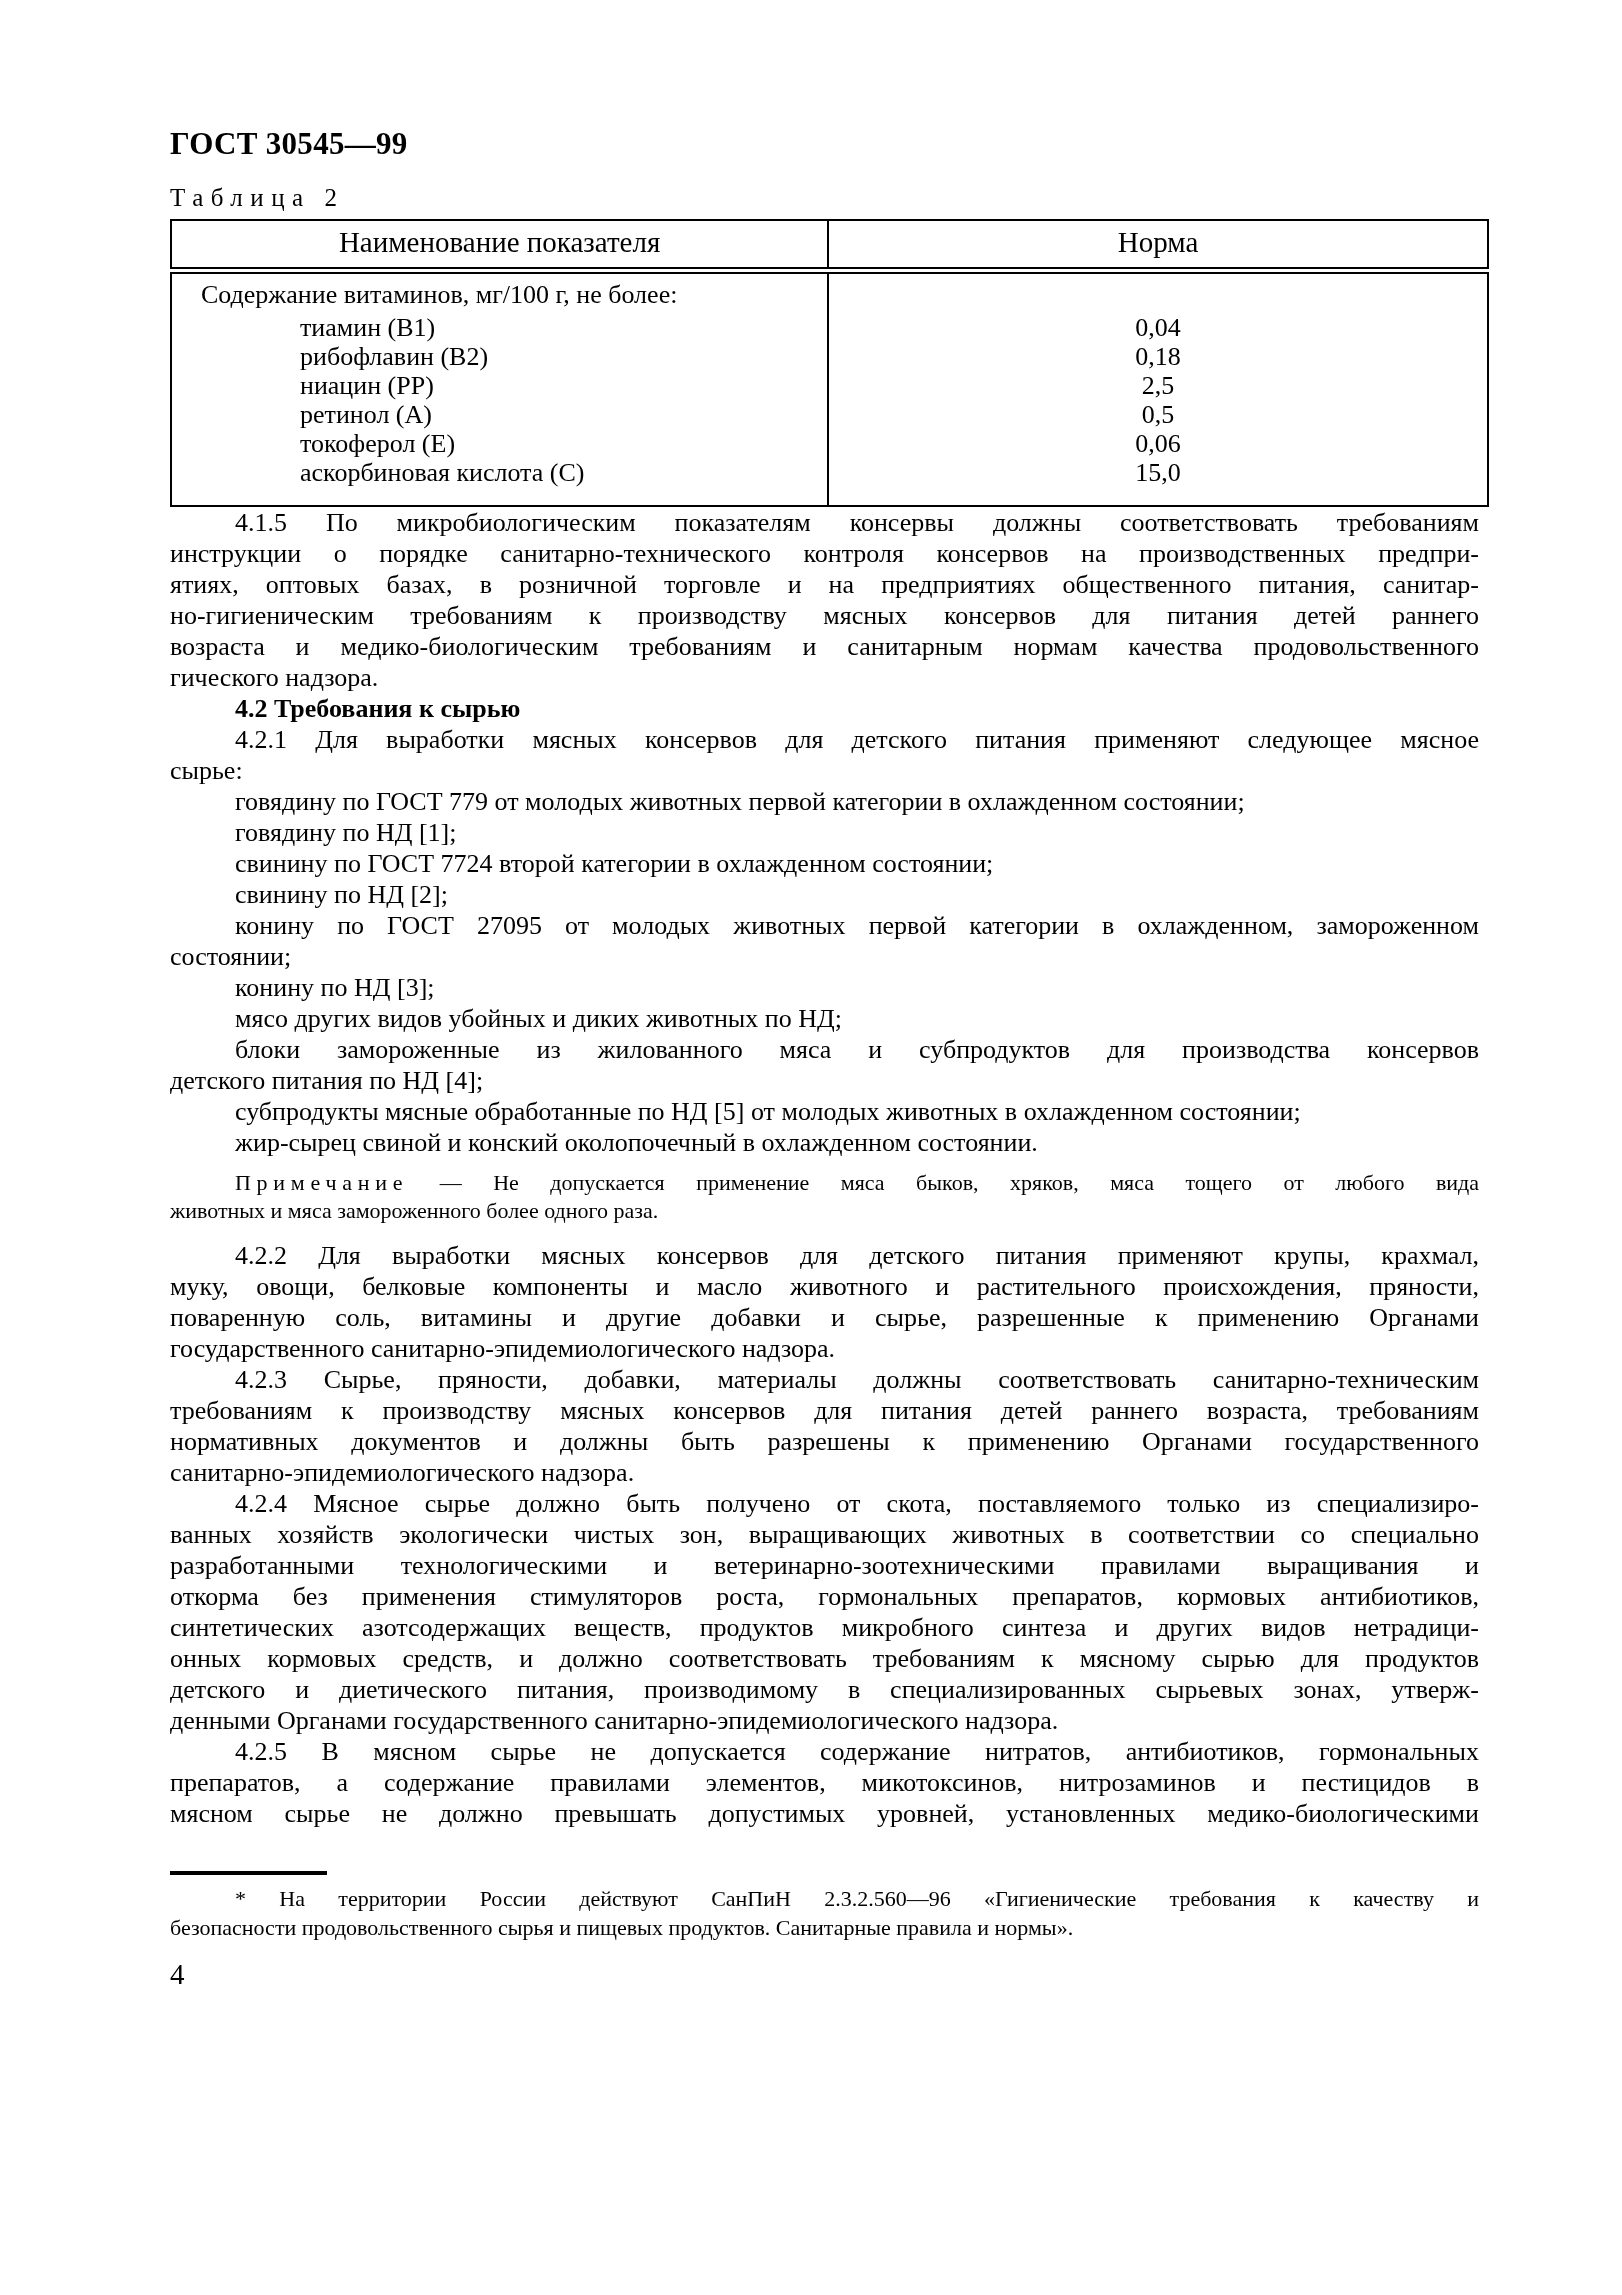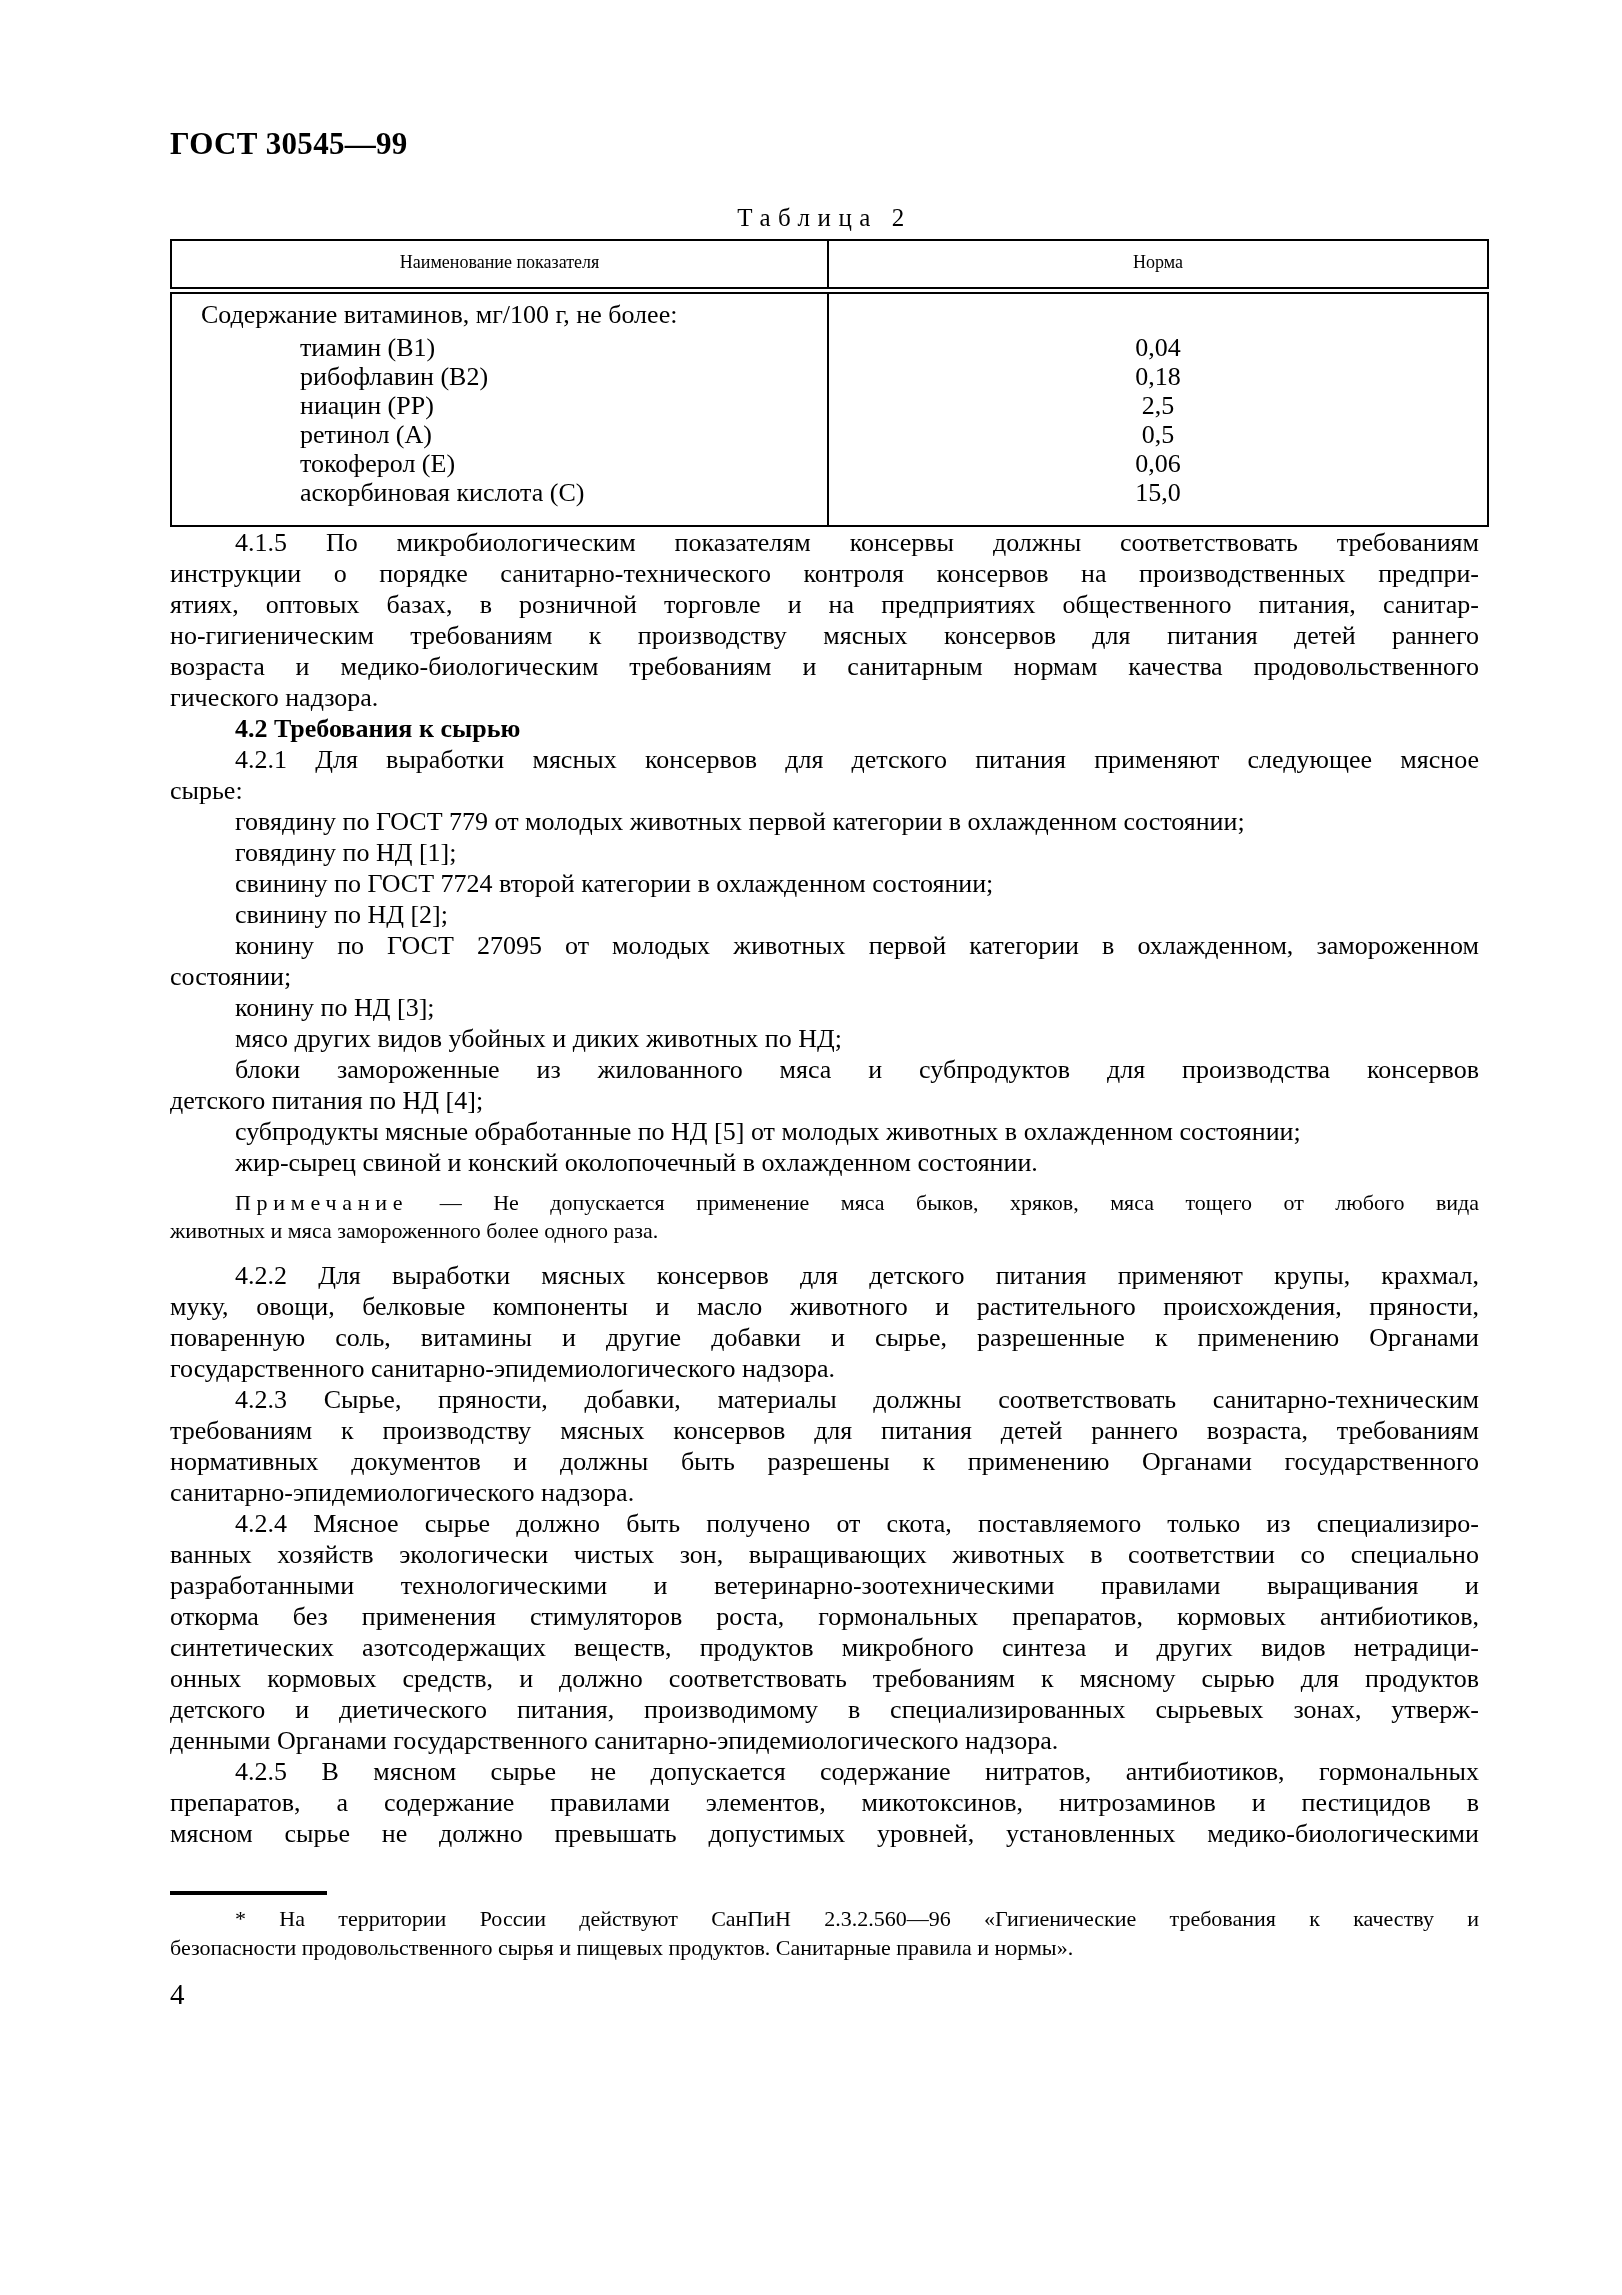--- a/index.html
+++ b/index.html
@@ -17,35 +17,34 @@
     width: 1309px;
   }
   .doc-code {
     padding-top: 127px;
     font-size: 31px;
     font-weight: bold;
     line-height: 34px;
     letter-spacing: 0.3px;
   }
   .table-caption {
-    margin-top: 42px;
+    margin-top: 22px;
     font-size: 25px;
     line-height: 29px;
     letter-spacing: 0.30em;
-    text-align: center;
   }
   table.gost-table {
     border-collapse: collapse;
     table-layout: fixed;
     width: 1319px;
     margin-top: 6.5px;
   }
   table.gost-table { border: 2.6px solid #000; }
   .gost-table th {
-    font-size: 18px;
+    font-size: 29px;
     font-weight: normal;
     text-align: center;
     vertical-align: middle;
     line-height: 29px;
     padding: 7.9px 6.5px 9.2px 6.5px;
     border-bottom: 7.2px double #000;
   }
   .gost-table th + th, .gost-table td + td { border-left: 2px solid #000; }
   .gost-table td { font-size: 26px; vertical-align: top; }
   .gost-table tr.group-row td.name-cell {

